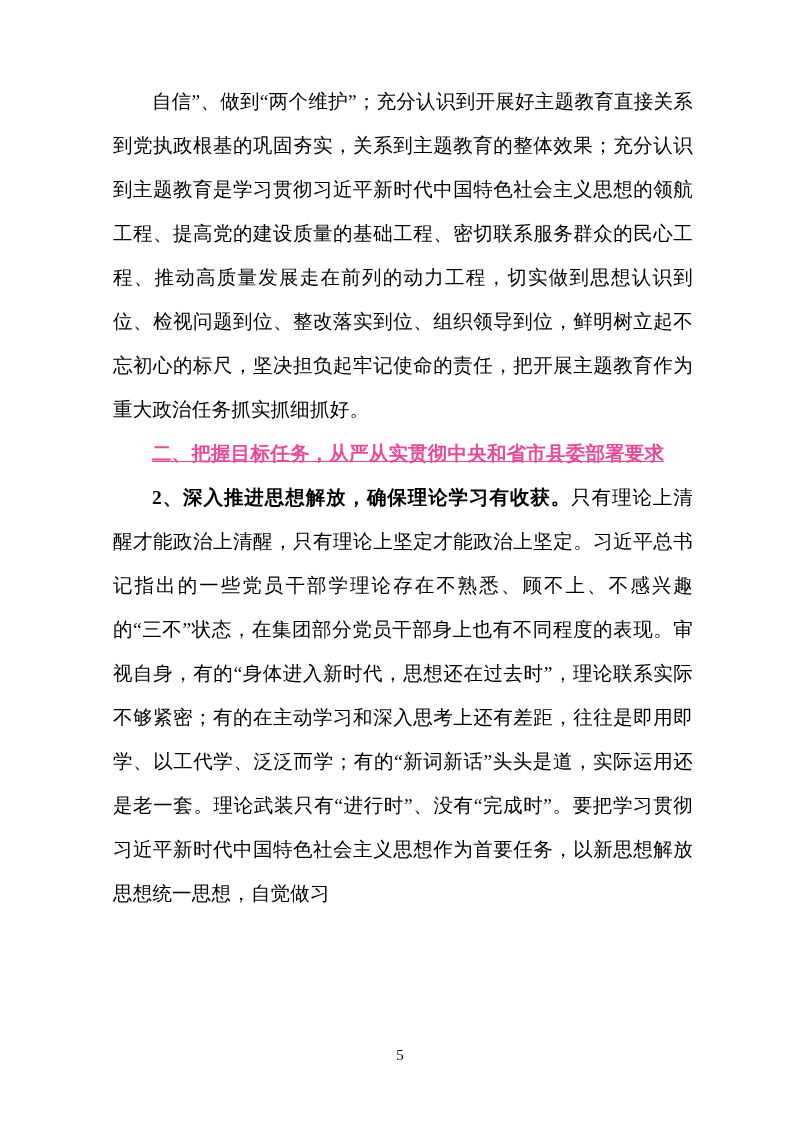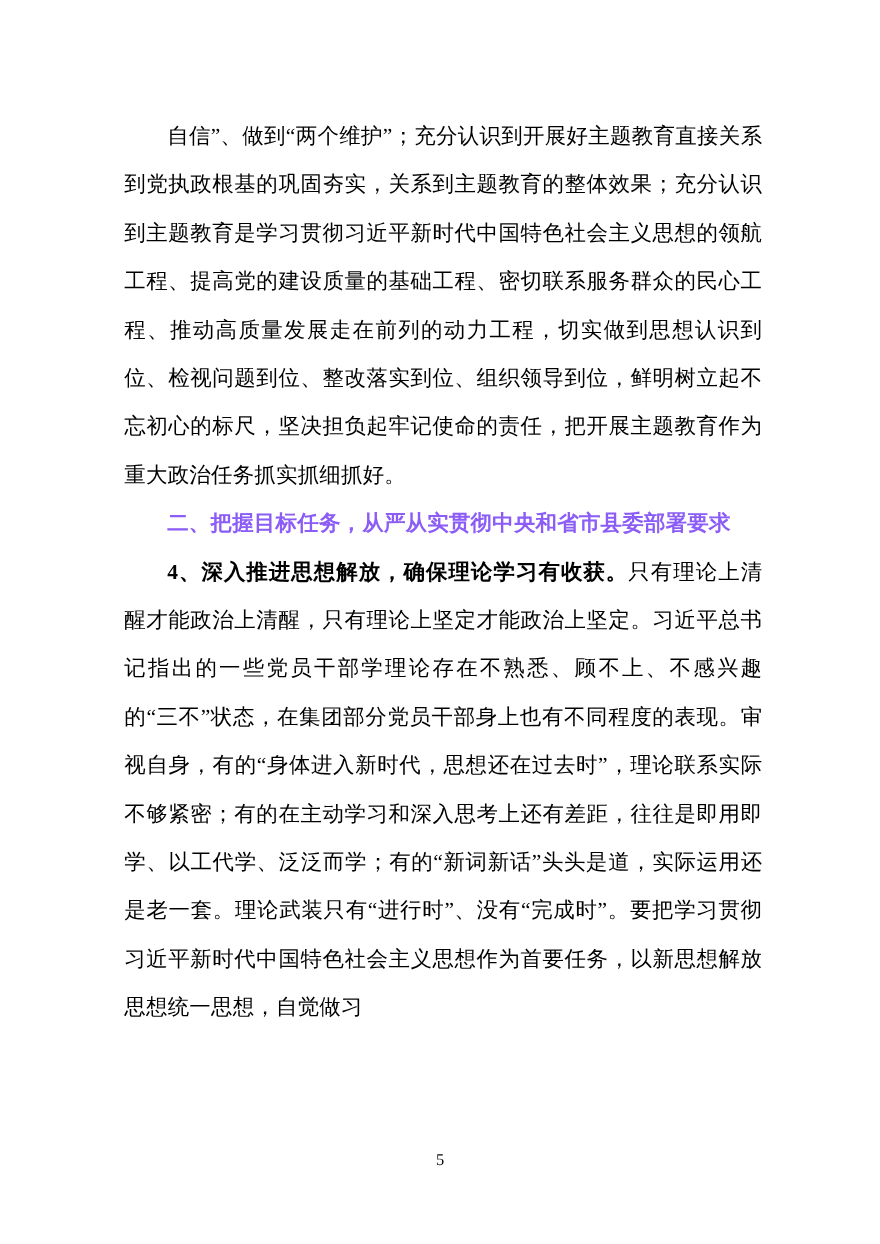--- a/index.html
+++ b/index.html
@@ -15,44 +15,45 @@
     height: 1131px;
     background: #ffffff;
     margin: 0 auto;
     position: relative;
     box-sizing: border-box;
     overflow: hidden;
   }
   .page-body {
     position: absolute;
     left: 113px;
-    top: 103px;
+    top: 80px;
     width: 580px;
   }
   .para {
     font-size: 19.5px;
     line-height: 44px;
     color: #000000;
     text-align: justify;
     text-justify: inter-ideograph;
     margin: 0;
     letter-spacing: 0.2px;
     font-family: "Liberation Serif", "DejaVu Serif", serif;
   }
   .indent {
     text-indent: 39px;
   }
   .heading {
     font-size: 19.5px;
     line-height: 44px;
     font-weight: bold;
-    color: #8b5cf6;
+    color: #ec4899;
     margin: 0;
     text-indent: 39px;
     letter-spacing: 0.2px;
+    text-decoration: underline;
   }
   .bold-lead {
     font-weight: bold;
   }
   .page-number {
     position: absolute;
     left: 0;
     right: 0;
     top: 1047px;
     text-align: center;
@@ -65,18 +66,18 @@
 <body>
 
 <div class="page">
   <div class="page-body">
 
     <p class="para indent">自信”、做到“两个维护”；充分认识到开展好主题教育直接关系到党执政根基的巩固夯实，关系到主题教育的整体效果；充分认识到主题教育是学习贯彻习近平新时代中国特色社会主义思想的领航工程、提高党的建设质量的基础工程、密切联系服务群众的民心工程、推动高质量发展走在前列的动力工程，切实做到思想认识到位、检视问题到位、整改落实到位、组织领导到位，鲜明树立起不忘初心的标尺，坚决担负起牢记使命的责任，把开展主题教育作为重大政治任务抓实抓细抓好。</p>
 
     <p class="heading">二、把握目标任务，从严从实贯彻中央和省市县委部署要求</p>
 
 
-    <p class="para indent"><span class="bold-lead">4、深入推进思想解放，确保理论学习有收获。</span><span>只有理论上清醒才能政治上清醒，只有理论上坚定才能政治上坚定。习近平总书记指出的一些党员干部学理论存在不熟悉、顾不上、不感兴趣的“三不”状态，在集团部分党员干部身上也有不同程度的表现。审视自身，有的“身体进入新时代，思想还在过去时”，理论联系实际不够紧密；有的在主动学习和深入思考上还有差距，往往是即用即学、以工代学、泛泛而学；有的“新词新话”头头是道，实际运用还是老一套。理论武装只有“进行时”、没有“完成时”。要把学习贯彻习近平新时代中国特色社会主义思想作为首要任务，以新思想解放思想统一思想，自觉做习</span></p>
+    <p class="para indent"><span class="bold-lead">2、深入推进思想解放，确保理论学习有收获。</span><span>只有理论上清醒才能政治上清醒，只有理论上坚定才能政治上坚定。习近平总书记指出的一些党员干部学理论存在不熟悉、顾不上、不感兴趣的“三不”状态，在集团部分党员干部身上也有不同程度的表现。审视自身，有的“身体进入新时代，思想还在过去时”，理论联系实际不够紧密；有的在主动学习和深入思考上还有差距，往往是即用即学、以工代学、泛泛而学；有的“新词新话”头头是道，实际运用还是老一套。理论武装只有“进行时”、没有“完成时”。要把学习贯彻习近平新时代中国特色社会主义思想作为首要任务，以新思想解放思想统一思想，自觉做习</span></p>
 
   </div>
 
   <div class="page-number">5</div>
 </div>
 
 </body></html>

